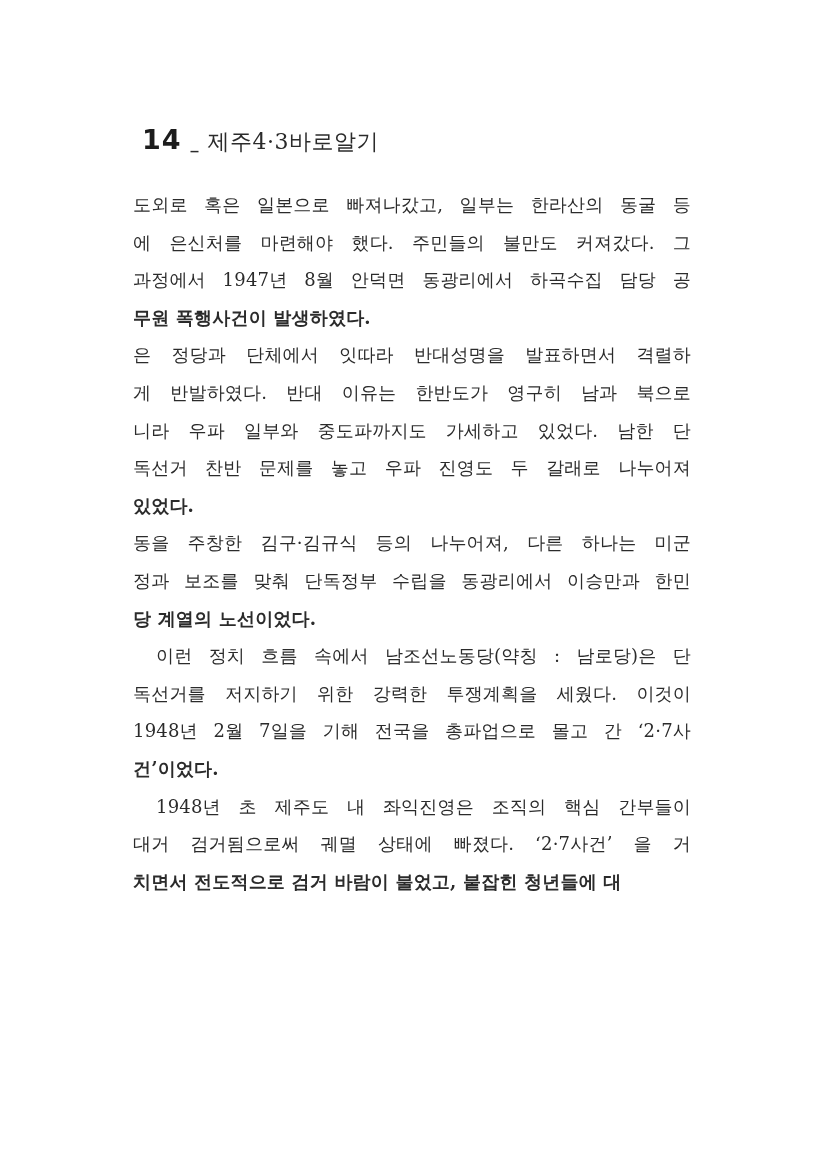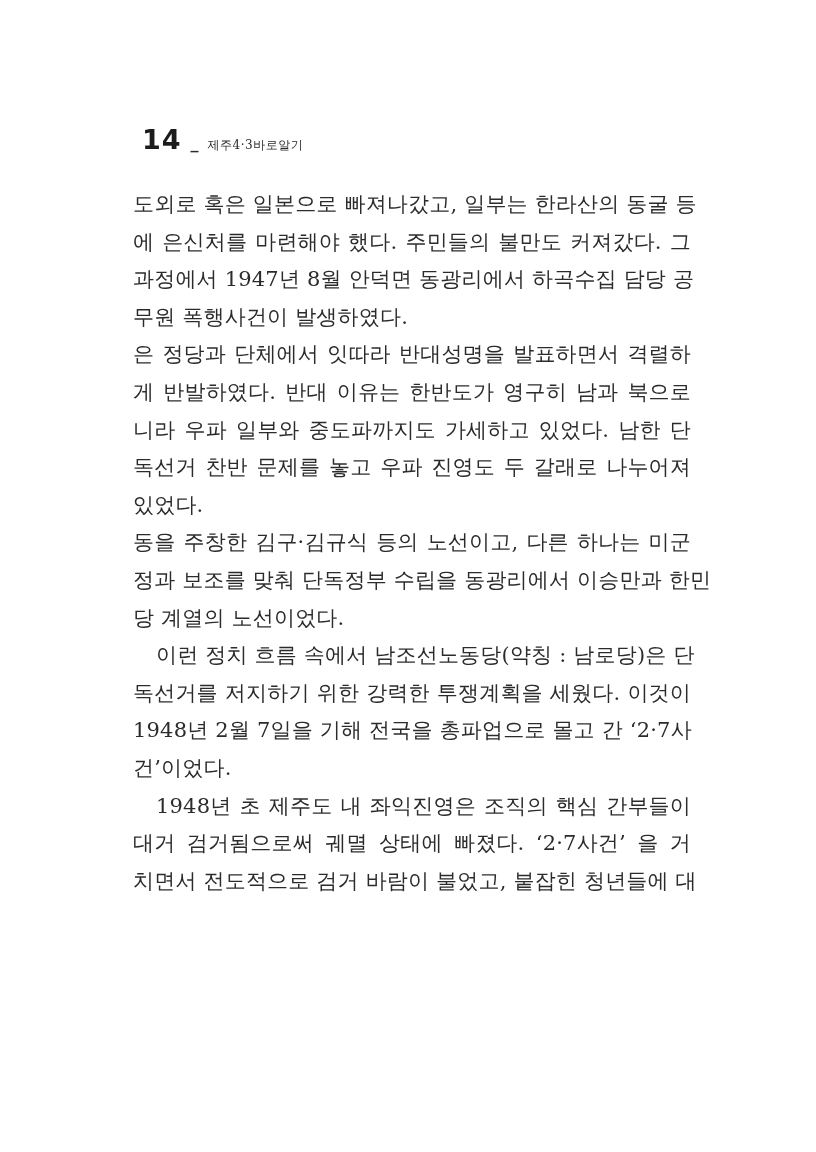--- a/index.html
+++ b/index.html
@@ -30,43 +30,44 @@
     color: #1c1c1c;
     letter-spacing: 1px;
   }
   .header-sep {
     font-family: "DejaVu Sans", "Liberation Sans", sans-serif;
     font-size: 16px;
     font-weight: bold;
     color: #2b2b2b;
   }
   .book-title {
-    font-size: 12px;
+    font-size: 22px;
     color: #2b2b2b;
     letter-spacing: 0.5px;
   }
   .page-body {
     position: absolute;
     left: 133px; top: 186px;
     width: 558px;
   }
   .paragraph { margin: 0; }
   .line {
-    font-size: 21px;
+    font-size: 18px;
     line-height: 37.6px;
     height: 37.6px;
     letter-spacing: 0.2px;
     text-align: justify;
     text-align-last: justify;
     white-space: nowrap;
     color: #2b2b2b;
   }
   .line.last {
     text-align: left;
     text-align-last: left;
+    font-weight: bold;
   }
   .line.indent {
     text-indent: 23px;
   }
 </style>
 </head>
 <body>
 
 <div class="page">
   <header class="page-header">
@@ -82,21 +83,21 @@
         <div class="line last">무원 폭행사건이 발생하였다.</div>
       </div>
       <div class="paragraph">
         <div class="line">은 정당과 단체에서 잇따라 반대성명을 발표하면서 격렬하</div>
         <div class="line">게 반발하였다. 반대 이유는 한반도가 영구히 남과 북으로</div>
         <div class="line">니라 우파 일부와 중도파까지도 가세하고 있었다. 남한 단</div>
         <div class="line">독선거 찬반 문제를 놓고 우파 진영도 두 갈래로 나누어져</div>
         <div class="line last">있었다.</div>
       </div>
       <div class="paragraph">
-        <div class="line">동을 주창한 김구·김규식 등의 노선이고, 다른 하나는 미군</div>
+        <div class="line">동을 주창한 김구·김규식 등의 나누어져, 다른 하나는 미군</div>
         <div class="line">정과 보조를 맞춰 단독정부 수립을 동광리에서 이승만과 한민</div>
         <div class="line last">당 계열의 노선이었다.</div>
       </div>
       <div class="paragraph">
         <div class="line indent">이런 정치 흐름 속에서 남조선노동당(약칭 : 남로당)은 단</div>
         <div class="line">독선거를 저지하기 위한 강력한 투쟁계획을 세웠다. 이것이</div>
         <div class="line">1948년 2월 7일을 기해 전국을 총파업으로 몰고 간 ‘2·7사</div>
         <div class="line last">건’이었다.</div>
       </div>
       <div class="paragraph">

